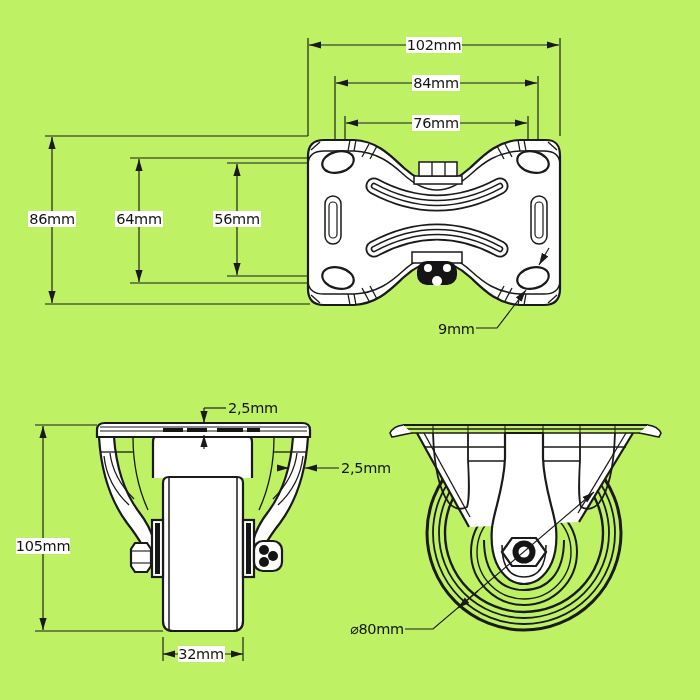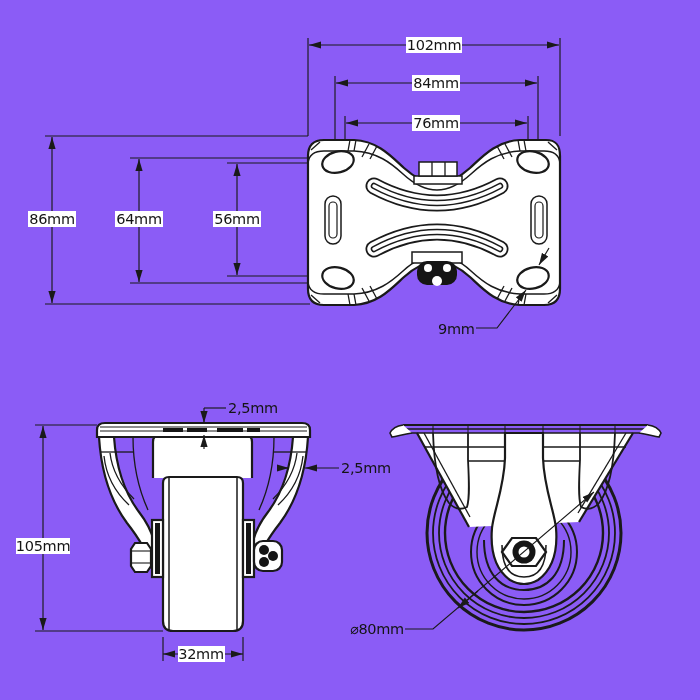--- a/index.html
+++ b/index.html
@@ -1,16 +1,16 @@
 <!DOCTYPE html>
 <html><head>
 <meta charset="utf-8">
 <style>
   html,body{margin:0;padding:0;background:#fff;}
-  .stage{width:700px;height:700px;position:relative;background:#8b5cf6;overflow:hidden;}
+  .stage{width:700px;height:700px;position:relative;background:#bef264;overflow:hidden;}
   svg{display:block;}
   text{font-family:"DejaVu Sans","Liberation Sans",sans-serif;font-size:14.5px;fill:#141414;letter-spacing:-0.3px;}
   .ln{stroke:#1a1a1a;fill:none;}
   .dim{stroke:#1a1a1a;stroke-width:1.15;fill:none;}
   .thick{stroke-width:2.2;}
   .med{stroke-width:1.5;}
   .thin{stroke-width:1.1;}
   .wh{fill:#ffffff;}
   .bk{fill:#151515;}
   .tbg{fill:#ffffff;}

